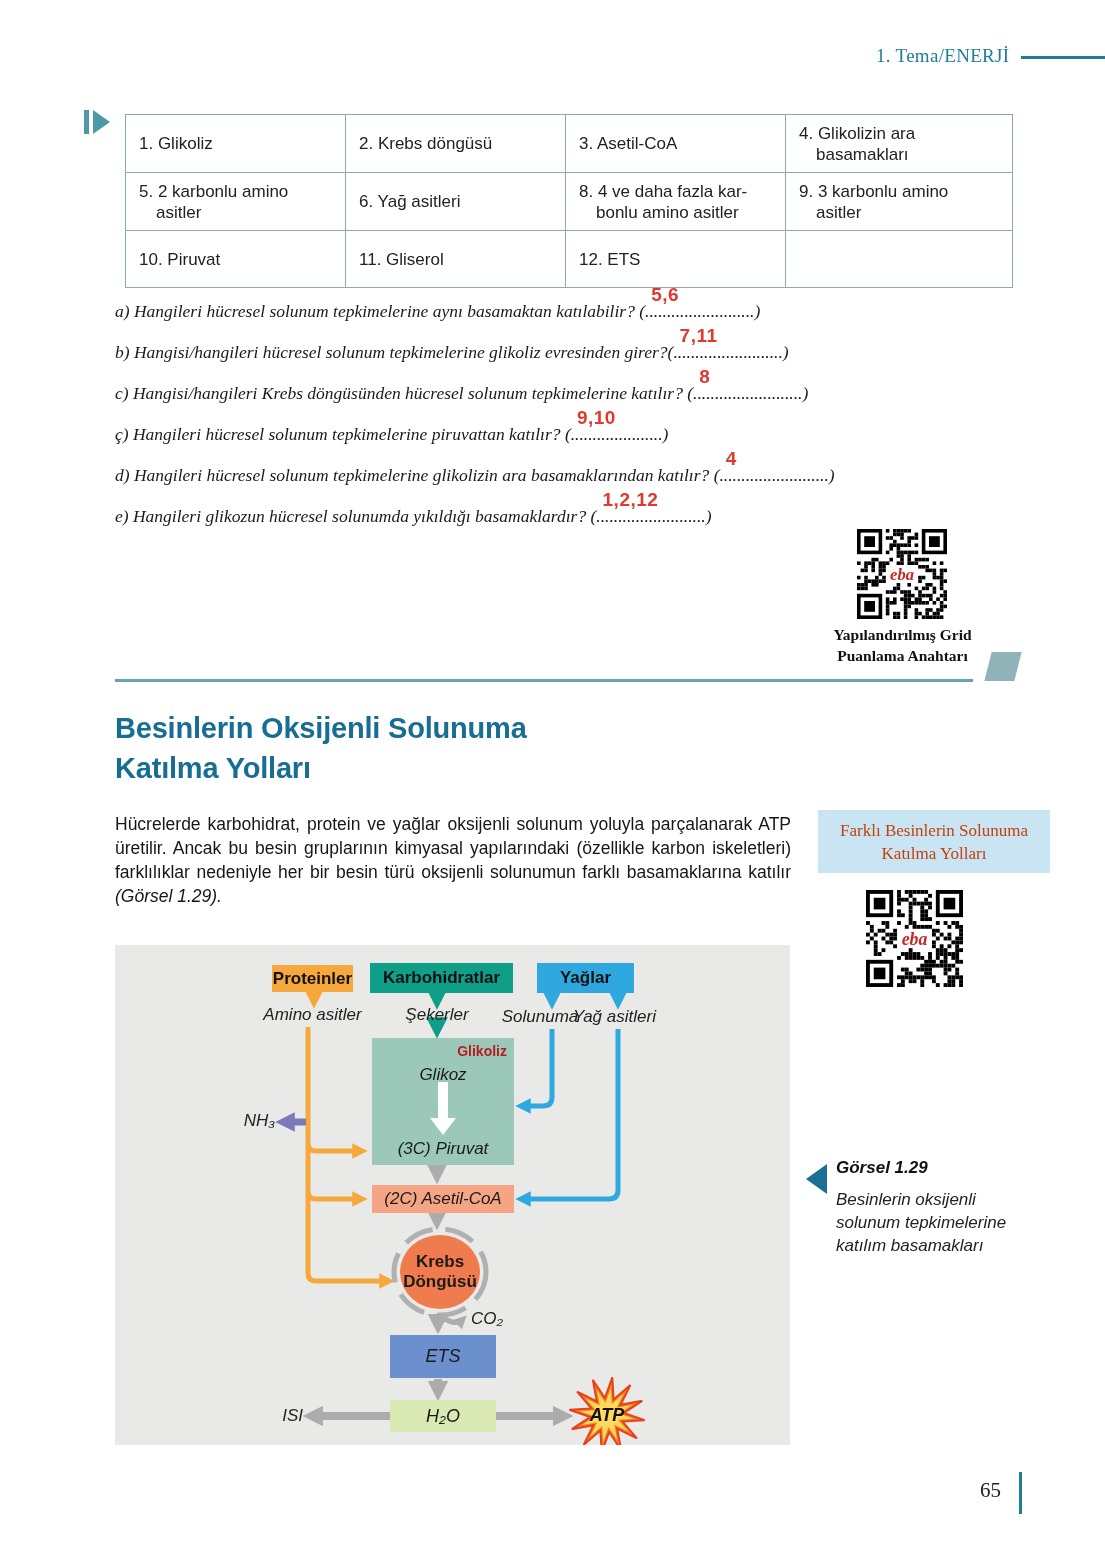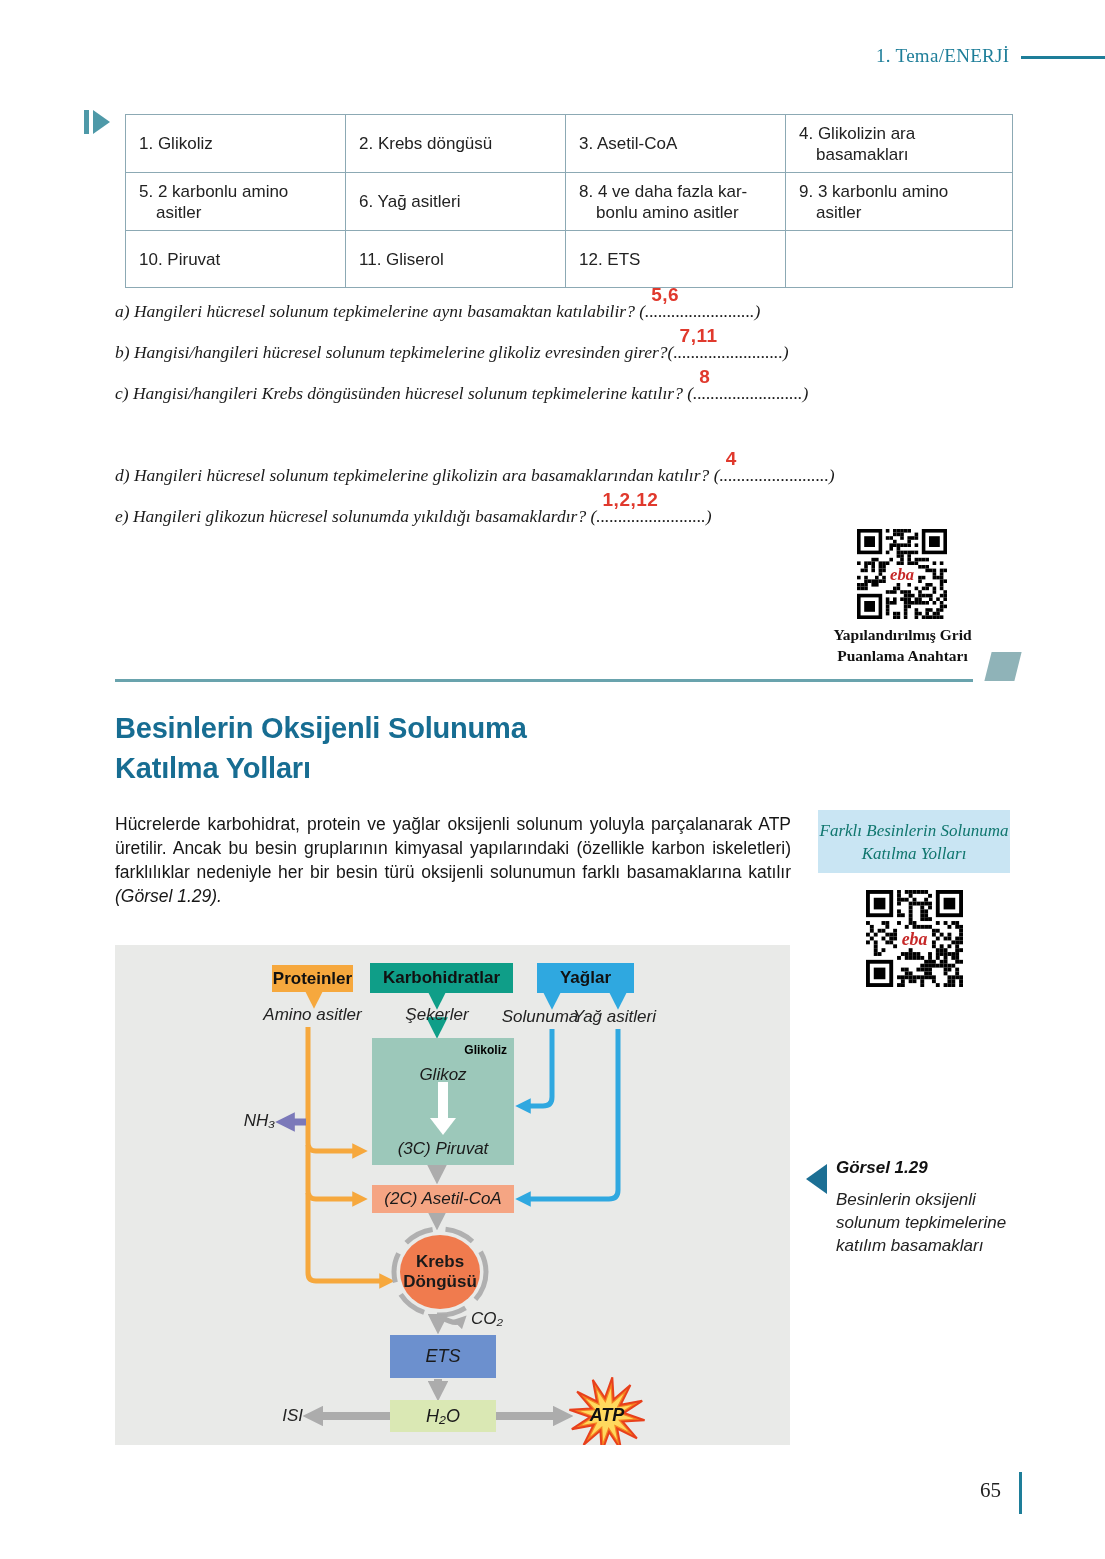--- a/index.html
+++ b/index.html
@@ -34,39 +34,39 @@
   .qr-caption{font-family:"Liberation Serif",serif;font-weight:bold;font-size:15.5px;line-height:21px;text-align:center;color:#111;}
 
   .divider{background:#69A3AD;height:3px;}
   .pgram{background:#8FB3B8;transform:skewX(-14deg);}
 
   
   .sec-title{font-size:29px;font-weight:bold;color:var(--title-blue);letter-spacing:-.2px;line-height:40px;}
   .para{width:676px;font-size:17.5px;line-height:24px;text-align:justify;color:#161616;}
   .para .ref{font-style:italic;}
 
-  .sidebox{width:192px;height:63px;background:var(--sidebar-blue);display:flex;flex-direction:column;justify-content:center;
-           text-align:center;font-family:"Liberation Serif",serif;font-style:italic;font-size:17px;line-height:23px;color:#0f766e;}
+  .sidebox{width:232px;height:63px;background:var(--sidebar-blue);display:flex;flex-direction:column;justify-content:center;
+           text-align:center;font-family:"Liberation Serif",serif;font-size:17px;line-height:23px;color:#c2410c;}
 
   
   .figtri{width:0;height:0;border-top:15px solid transparent;border-bottom:15px solid transparent;border-right:21px solid #1C6F94;}
   .figtitle{font-size:17px;font-weight:bold;font-style:italic;color:#111;}
   .figcap{font-size:17px;font-style:italic;line-height:23px;color:#222;}
 
   
   .panel{width:675px;height:500px;background:var(--panel-bg);}
   .panel svg.wires{position:absolute;left:0;top:0;}
   .dnode{position:absolute;display:flex;align-items:center;justify-content:center;font-size:17px;}
   .dbox{font-weight:bold;color:#111;}
   .box-proteinler{background:var(--orange);}
   .box-karbo{background:var(--green-teal);}
   .box-yaglar{background:var(--blue);}
   .dlabel{font-style:italic;color:#222;}
   .glikoliz{background:var(--glikoliz-teal);}
-  .glikoliz .gl-title{position:absolute;right:7px;top:5px;font-weight:bold;font-size:12px;color:#000000;}
+  .glikoliz .gl-title{position:absolute;right:7px;top:5px;font-weight:bold;font-size:14px;color:#b91c1c;}
   .glikoliz .gl-glikoz{position:absolute;left:0;right:0;top:27px;text-align:center;font-style:italic;font-size:17px;}
   .glikoliz .gl-piruvat{position:absolute;left:0;right:0;bottom:6px;text-align:center;font-style:italic;font-size:17px;}
   .warrow-shaft{position:absolute;left:calc(50% - 5px);top:44px;width:10px;height:36px;background:#fff;}
   .warrow-head{position:absolute;left:calc(50% - 13px);top:80px;width:0;height:0;
                border-left:13px solid transparent;border-right:13px solid transparent;border-top:17px solid #fff;}
   .asetil{background:var(--salmon);font-style:italic;}
   .krebs{background:var(--krebs-orange);border-radius:50%;font-weight:bold;text-align:center;line-height:20px;white-space:pre-line;}
   .ets{background:var(--ets-blue);font-style:italic;font-size:18px;}
   .h2o{background:var(--h2o-green);font-style:italic;font-size:18px;}
   .atp-text{font-style:italic;font-weight:bold;font-size:18px;color:#111;}
@@ -124,20 +124,21 @@
         <div>11. Gliserol</div>
       </div>
     <div class="cell">
         <div>12. ETS</div>
       </div>
   </div>
 
   <div class="q" style="top:301px;"><span>a)</span><span> Hangileri hücresel solunum tepkimelerine aynı basamaktan katılabilir? </span><span class="dotswrap"><span class="answer">5,6</span><span>(.........................)</span></span></div>
   <div class="q" style="top:342px;"><span>b)</span><span> Hangisi/hangileri hücresel solunum tepkimelerine glikoliz evresinden girer?</span><span class="dotswrap"><span class="answer">7,11</span><span>(.........................)</span></span></div>
   <div class="q" style="top:383px;"><span>c)</span><span> Hangisi/hangileri Krebs döngüsünden hücresel solunum tepkimelerine katılır? </span><span class="dotswrap"><span class="answer">8</span><span>(.........................)</span></span></div>
+  <div class="q" style="top:424px;"><span>ç)</span><span> Hangileri hücresel solunum tepkimelerine piruvattan katılır? </span><span class="dotswrap"><span class="answer">9,10</span><span>(.....................)</span></span></div>
   <div class="q" style="top:465px;"><span>d)</span><span> Hangileri hücresel solunum tepkimelerine glikolizin ara basamaklarından katılır? </span><span class="dotswrap"><span class="answer">4</span><span>(.........................)</span></span></div>
   <div class="q" style="top:506px;"><span>e)</span><span> Hangileri glikozun hücresel solunumda yıkıldığı basamaklardır? </span><span class="dotswrap"><span class="answer">1,2,12</span><span>(.........................)</span></span></div>
 
   <svg class="abs" id="qr1" style="left:857px;top:529px;" width="90" height="90" viewBox="0 0 90 90">
       <rect x="0" y="0" width="90" height="90" fill="#fff"></rect>
       <rect x="28.80" y="0.00" width="3.60" height="3.60" fill="#000"></rect>
       <rect x="36.00" y="0.00" width="3.60" height="3.60" fill="#000"></rect>
       <rect x="39.60" y="0.00" width="3.60" height="3.60" fill="#000"></rect>
       <rect x="43.20" y="0.00" width="3.60" height="3.60" fill="#000"></rect>
       <rect x="46.80" y="0.00" width="3.60" height="3.60" fill="#000"></rect>

